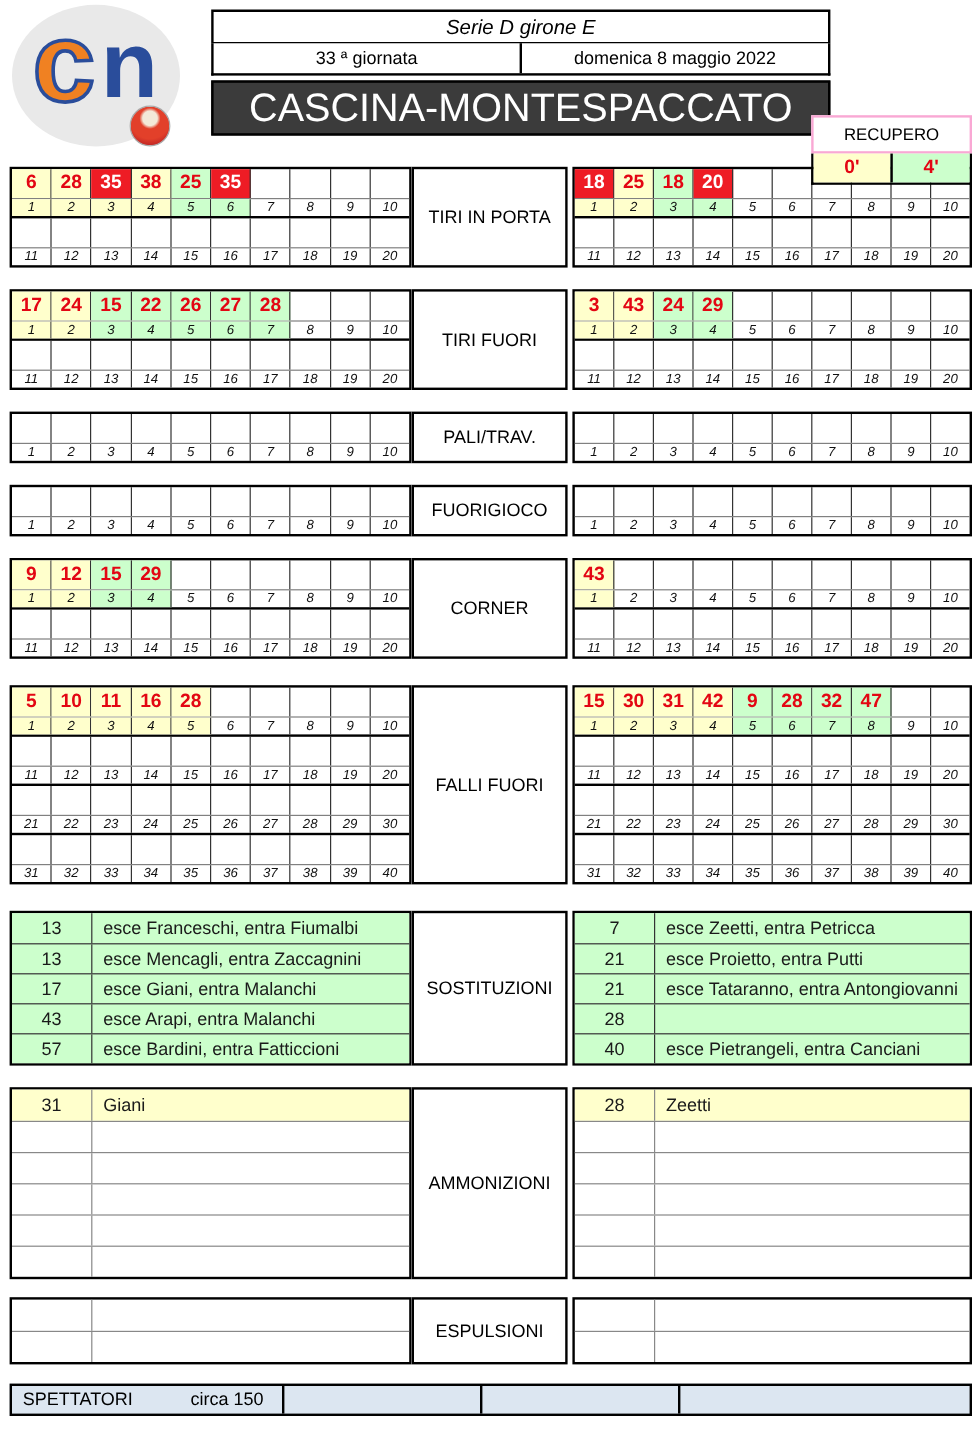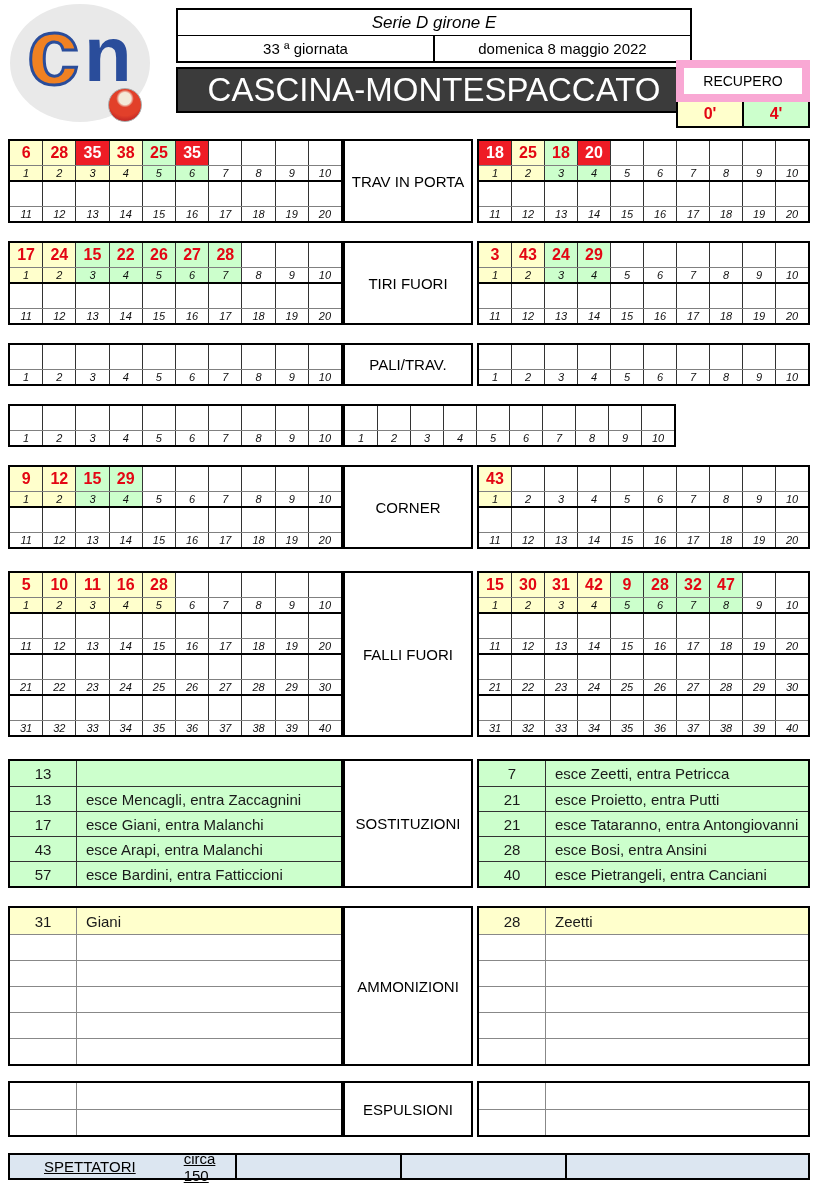--- a/index.html
+++ b/index.html
@@ -21,22 +21,22 @@
   .head-league { height: 28px; border: 2px solid #000; border-bottom: 1px solid #000;
                  display: flex; align-items: center; justify-content: center;
                  font-style: italic; font-size: 17px; }
   .head-row2 { height: 27px; border: 2px solid #000; border-top: none; display: flex; }
   .head-matchday, .head-date { flex: 1; display: flex; align-items: center; justify-content: center; font-size: 15px; }
   .head-date { border-left: 2px solid #000; }
   .head-title { margin-top: 4px; height: 46px; background: #3b3b3b; border: 2px solid #000;
                 color: #fff; font-size: 33px; display: flex; align-items: center; justify-content: center;
                 letter-spacing: 0px; white-space: nowrap; }
   .recupero { position: absolute; left: 676px; top: 60px; width: 134px; }
-  .rec-label { height: 42px; border: 8px solid #f9a8d4; display: flex; align-items: center; justify-content: center;
-               font-size: 14px; background: #fff; }
+  .rec-label { height: 32px; border: 2px solid #f9a8d4; display: flex; align-items: center; justify-content: center;
+               font-size: 14px; background: #fff; margin-top: 36px; }
   .rec-vals { height: 26px; border: 2px solid #000; border-top: none; display: flex; }
   .rec-first, .rec-second { flex: 1; display: flex; align-items: center; justify-content: center;
                font-weight: bold; font-size: 16px; color: #e30613; }
   .rec-second { border-left: 2px solid #000; }
 
   
   .section { display: flex; align-items: stretch; margin-left: 8px; }
   .grid { width: 335px; border: 2px solid #000; background: #fff; }
   .grid.right { width: 333px; }
   .label-cell { width: 130px; margin-right: 4px; border: 2px solid #000; background: #fff;
@@ -61,21 +61,21 @@
   .lmin { width: 67px; border-right: 1px solid #333; display: flex; align-items: center; justify-content: center;
           font-size: 15px; color: #1a1a1a; }
   .lname { flex: 1; display: flex; align-items: center; padding-left: 9px; font-size: 15px; color: #1a1a1a; }
   .sec-ammonizioni .lrow + .lrow, .sec-espulsioni .lrow + .lrow { border-top: 1px solid #888; }
   .sec-ammonizioni .lmin, .sec-espulsioni .lmin { border-right: 1px solid #888; }
 
   
   .footer { margin: 16px 0 0 8px; width: 802px; height: 27px; border: 2px solid #000;
             background: #dce6f1; display: flex; font-size: 15px; }
   .foot-cell { border-right: 2px solid #000; height: 100%; }
-  .foot-c1 { width: 227px; display: flex; align-items: center; padding-left: 34px; text-decoration: underline; }
+  .foot-c1 { width: 227px; display: flex; align-items: center; padding-left: 9px; }
   .foot-c2, .foot-c3 { width: 165px; }
   .foot-c4 { flex: 1; border-right: none; }
   .foot-value { margin-left: 48px; }
 </style>
 </head>
 <body>
 
 <div class="header">
   <div class="logo">
     <span class="logo-c">c</span>
@@ -148,21 +148,21 @@
             <div class="icell">14</div>
             <div class="icell">15</div>
             <div class="icell">16</div>
             <div class="icell">17</div>
             <div class="icell">18</div>
             <div class="icell">19</div>
             <div class="icell">20</div>
           </div>
         </div>
       </div>
-      <div class="label-cell">TRAV IN PORTA</div>
+      <div class="label-cell">TIRI IN PORTA</div>
       <div class="grid right">
         <div class="pair">
           <div class="vrow">
             <div class="vcell goal" style="background: rgb(238, 28, 37);">18</div>
             <div class="vcell" style="background: rgb(255, 255, 204);">25</div>
             <div class="vcell" style="background: rgb(204, 255, 204);">18</div>
             <div class="vcell goal" style="background: rgb(238, 28, 37);">20</div>
             <div class="vcell"></div>
             <div class="vcell"></div>
             <div class="vcell"></div>
@@ -403,20 +403,21 @@
             <div class="icell">4</div>
             <div class="icell">5</div>
             <div class="icell">6</div>
             <div class="icell">7</div>
             <div class="icell">8</div>
             <div class="icell">9</div>
             <div class="icell">10</div>
           </div>
         </div>
       </div>
+      <div class="label-cell">FUORIGIOCO</div>
       <div class="grid right">
         <div class="pair">
           <div class="vrow">
             <div class="vcell"></div>
             <div class="vcell"></div>
             <div class="vcell"></div>
             <div class="vcell"></div>
             <div class="vcell"></div>
             <div class="vcell"></div>
             <div class="vcell"></div>
@@ -762,20 +763,21 @@
             <div class="icell">39</div>
             <div class="icell">40</div>
           </div>
         </div>
       </div>
     </div>
     <div class="section sec-sostituzioni" style="margin-bottom: 18px;">
       <div class="list">
         <div class="lrow" style="height: 25px; background: rgb(204, 255, 204);">
           <div class="lmin">13</div>
+          <div class="lname">esce Franceschi, entra Fiumalbi</div>
         </div>
         <div class="lrow" style="height: 25px; background: rgb(204, 255, 204);">
           <div class="lmin">13</div>
           <div class="lname">esce Mencagli, entra Zaccagnini</div>
         </div>
         <div class="lrow" style="height: 25px; background: rgb(204, 255, 204);">
           <div class="lmin">17</div>
           <div class="lname">esce Giani, entra Malanchi</div>
         </div>
         <div class="lrow" style="height: 25px; background: rgb(204, 255, 204);">
@@ -796,21 +798,20 @@
         <div class="lrow" style="height: 25px; background: rgb(204, 255, 204);">
           <div class="lmin">21</div>
           <div class="lname">esce Proietto, entra Putti</div>
         </div>
         <div class="lrow" style="height: 25px; background: rgb(204, 255, 204);">
           <div class="lmin">21</div>
           <div class="lname">esce Tataranno, entra Antongiovanni</div>
         </div>
         <div class="lrow" style="height: 25px; background: rgb(204, 255, 204);">
           <div class="lmin">28</div>
-          <div class="lname">esce Bosi, entra Ansini</div>
         </div>
         <div class="lrow" style="height: 25px; background: rgb(204, 255, 204);">
           <div class="lmin">40</div>
           <div class="lname">esce Pietrangeli, entra Canciani</div>
         </div>
       </div>
     </div>
     <div class="section sec-ammonizioni" style="margin-bottom: 15px;">
       <div class="list">
         <div class="lrow" style="height: 26px; background: rgb(255, 255, 204);">

